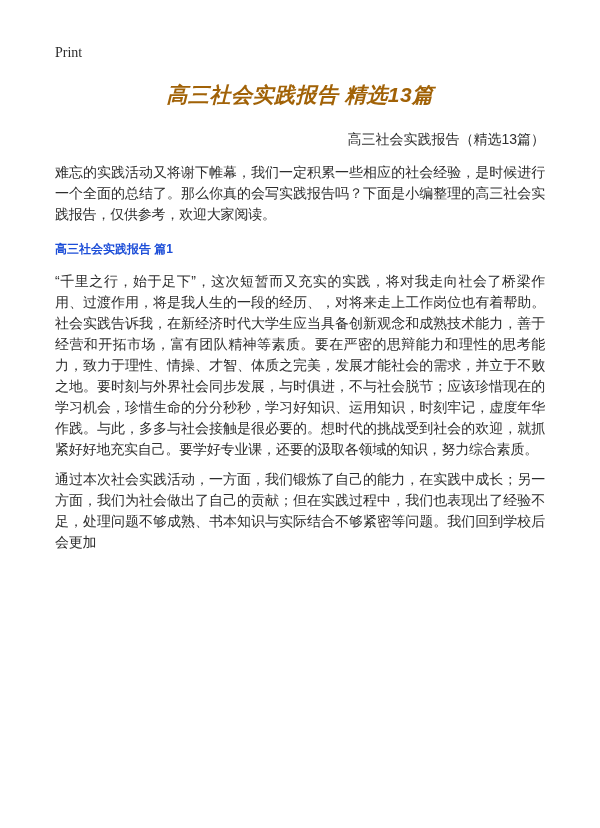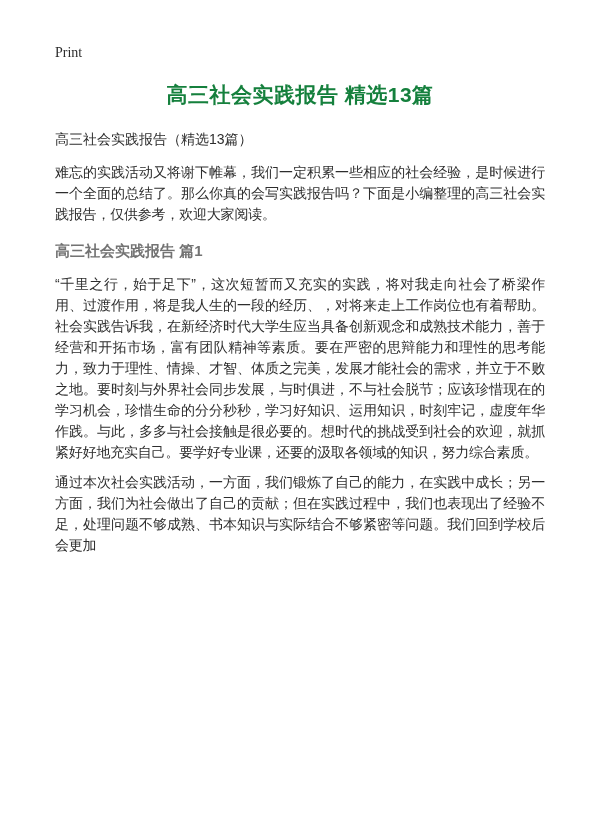--- a/index.html
+++ b/index.html
@@ -24,42 +24,44 @@
     font-family: "Liberation Serif", serif;
     font-size: 14px;
     color: #2d2d2d;
     line-height: 1;
     cursor: pointer;
   }
   .doc-title {
     font-size: 21px;
     font-weight: bold;
     text-align: center;
-    color: #15803d;
+    color: #a16207;
     margin: 22px 0 22px 0;
     line-height: 1.2;
     letter-spacing: 0.5px;
+    font-style: italic;
   }
   .subtitle {
     font-size: 14px;
     margin: 0 0 12px 0;
     line-height: 21px;
+    text-align: right;
   }
   .body-text p.para {
     font-size: 14px;
     line-height: 21px;
     text-align: justify;
     text-justify: inter-ideograph;
     margin: 0 0 9px 0;
     letter-spacing: -0.2px;
   }
   .section-heading {
-    font-size: 15px;
+    font-size: 12px;
     font-weight: bold;
-    color: #737373;
+    color: #1d4ed8;
     margin: 17px 0 14px 0;
     line-height: 1.2;
   }
 </style>
 </head>
 <body>
 
 <div class="page">
 
   <div class="print-label">Print</div>

